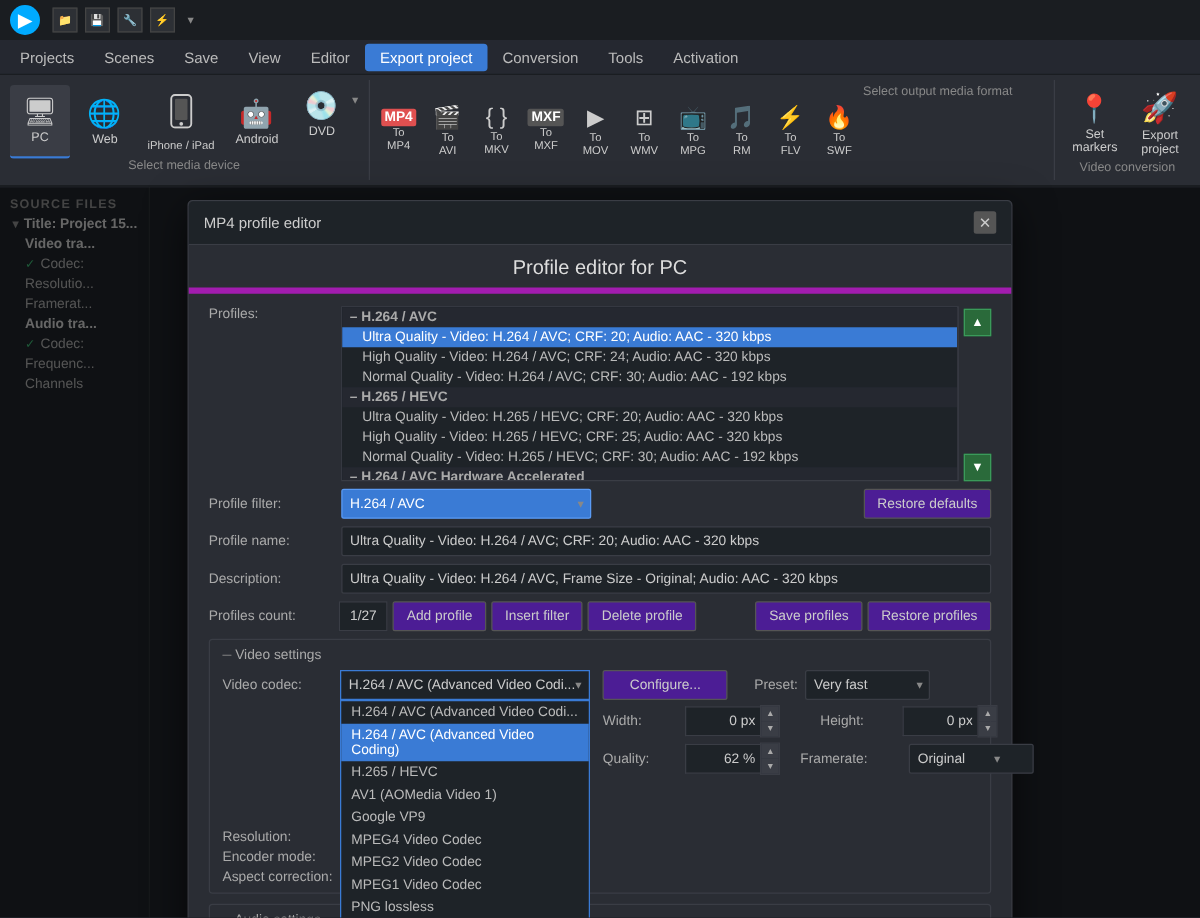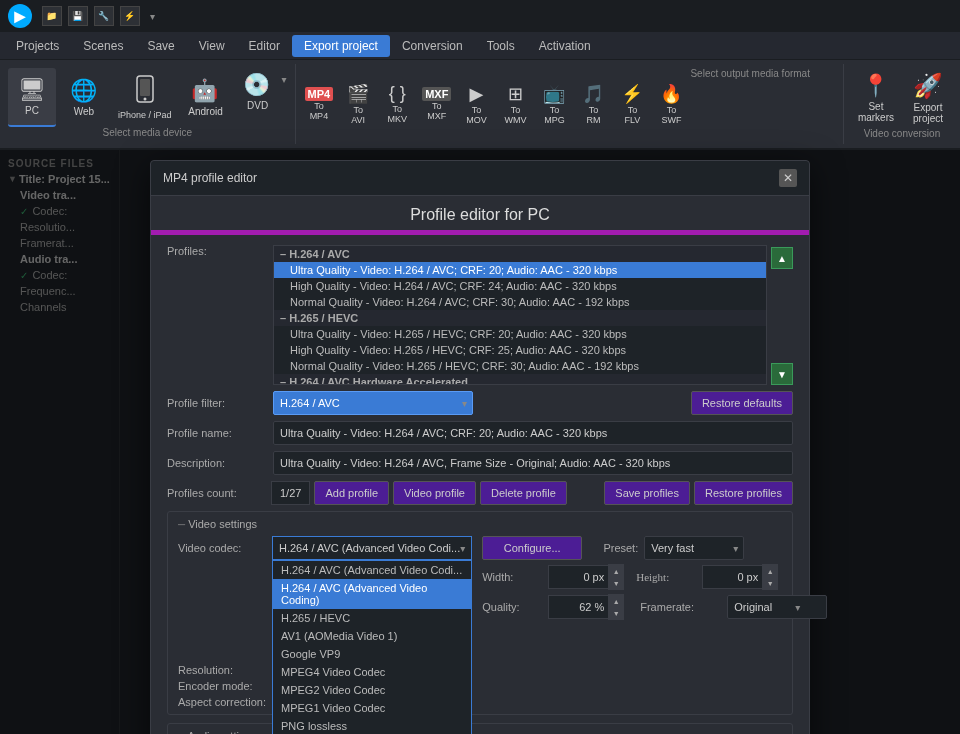--- a/index.html
+++ b/index.html
@@ -615,21 +615,21 @@
 
         <div class="form-row">
           <div class="form-label">Description:</div>
           <input class="text-input" style="flex: 1 1 0%;" value="Ultra Quality - Video: H.264 / AVC, Frame Size - Original; Audio: AAC - 320 kbps">
         </div>
 
         <div class="count-row">
           <div class="form-label">Profiles count:</div>
           <div class="count-badge">1/27</div>
           <button class="btn">Add profile</button>
-          <button class="btn">Video profile</button>
+          <button class="btn">Insert filter</button>
           <button class="btn">Delete profile</button>
           <div style="flex:1;"></div>
           <button class="btn">Save profiles</button>
           <button class="btn">Restore profiles</button>
         </div>
 
         <div class="section-box">
           <div class="section-title">
             <span style="font-size:10px;color:#888;">─</span> <span>Video settings</span>
           </div>
@@ -684,21 +684,21 @@
 
               <div style="display:flex;align-items:center;gap:6px;">
                 <span class="settings-label-sm">Width:</span>
                 <div class="spinner-wrap">
                   <input class="spinner-input" value="0 px" style="">
                   <div class="spinner-btns">
                     <button class="spinner-btn">▲</button>
                     <button class="spinner-btn">▼</button>
                   </div>
                 </div>
-                <span class="settings-label-sm" style="margin-left:6px;font-family:Liberation Serif, serif;">Height:</span>
+                <span class="settings-label-sm" style="margin-left:26px;">Height:</span>
                 <div class="spinner-wrap">
                   <input class="spinner-input" value="0 px" style="">
                   <div class="spinner-btns">
                     <button class="spinner-btn">▲</button>
                     <button class="spinner-btn">▼</button>
                   </div>
                 </div>
               </div>
 
               <div style="display:flex;align-items:center;gap:6px;">

